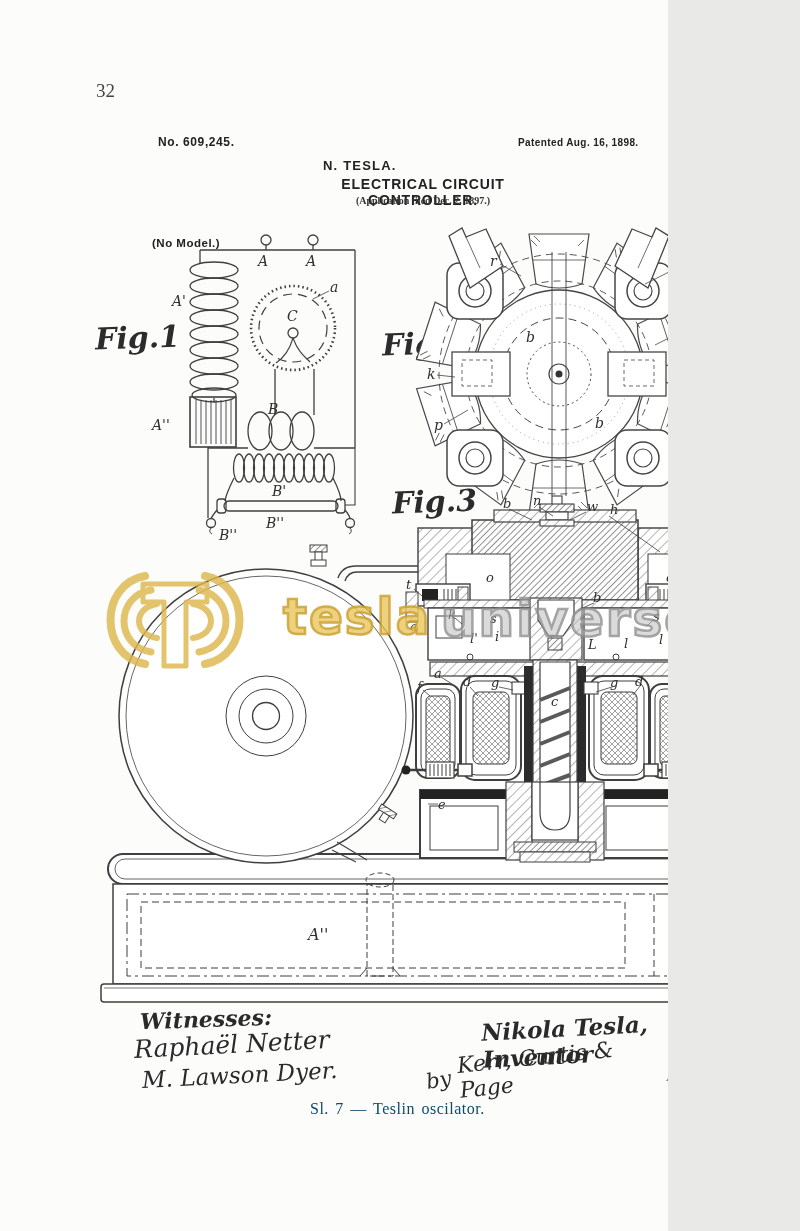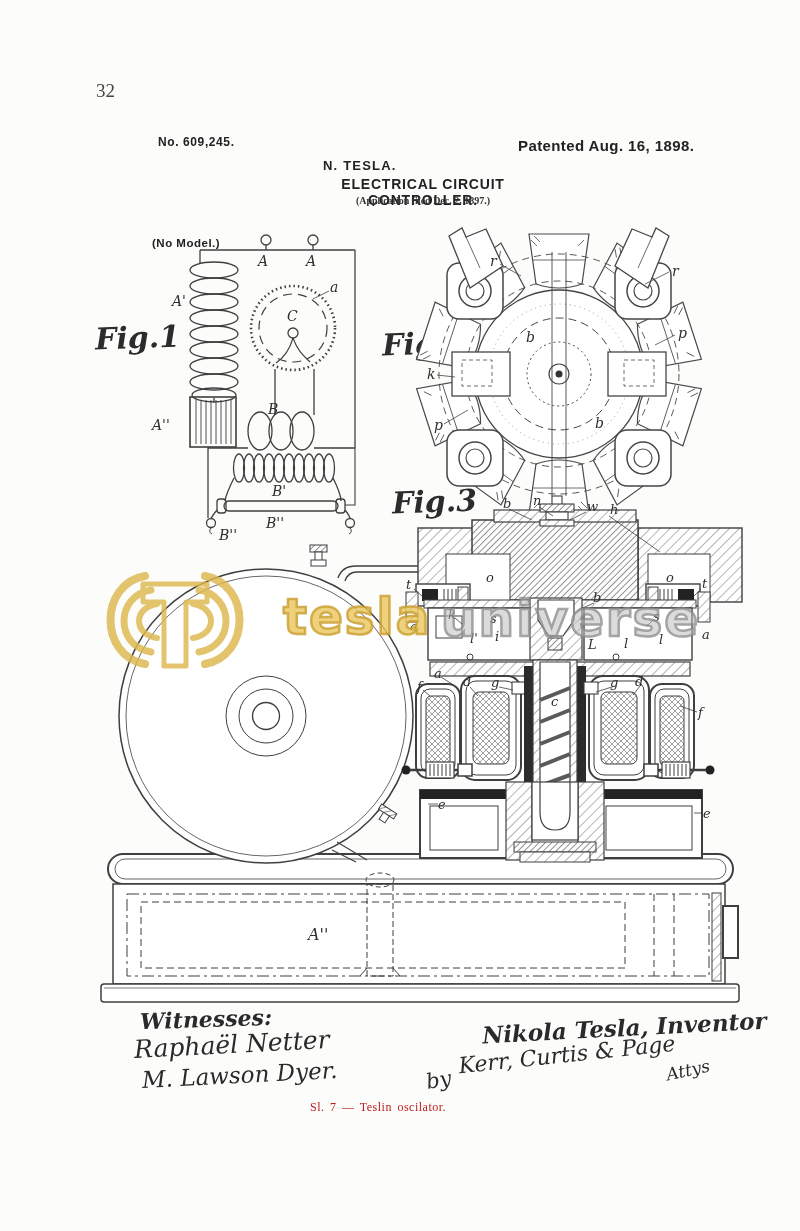--- a/index.html
+++ b/index.html
@@ -1,16 +1,16 @@
 <!DOCTYPE html>
 <html><head>
 <meta charset="utf-8">
 <style>
   html,body{margin:0;padding:0;background:#e9e9e7;}
-  #page{position:relative;width:800px;height:1231px;background:#fcfcfb;overflow:hidden;
+  #page{position:relative;width:668px;height:1231px;background:#fcfcfb;overflow:hidden;
         font-family:"Liberation Sans",sans-serif;color:#1e1e1e;}
   .abs{position:absolute;}
   .gothic{font-family:"Liberation Sans",sans-serif;font-weight:700;color:#222;}
   .sm-serif{font-family:"Liberation Serif",serif;}
   .figname{font-family:"DejaVu Serif",serif;font-style:italic;font-weight:700;
            font-size:30px;color:#2c2c2c;transform:rotate(-2deg);}
   .script{font-family:"DejaVu Serif",serif;font-style:italic;color:#2a2a2a;}
   #fig-svg{position:absolute;left:0;top:0;}
   #fig-svg text{stroke:none;fill:#2f2f2f;font-family:"DejaVu Serif",serif;
                 font-style:italic;font-size:14px;}
@@ -49,21 +49,21 @@
       <g id="wedge">
         <path d="M536,284 L529,234 L589,234 L582,284 Q559,292 536,284 Z" fill="#ffffff" stroke="#4a4a4a" stroke-width="1.2"></path>
         <path d="M533,260 L585,260" fill="none" stroke="#4a4a4a" stroke-width="0.8"></path>
         <path d="M531,240 L537,246 M534,236 L540,242 M578,246 L584,240" fill="none" stroke="#4a4a4a" stroke-width="0.8"></path>
       </g>
     </defs>
   </svg>
 
   <div class="abs sm-serif" style="left:96px;top:80px;font-size:19px;color:#454545;">32</div>
   <div class="abs gothic" style="left:158px;top:135px;font-size:12px;letter-spacing:.6px;">No. 609,245.</div>
-  <div class="abs gothic" style="left:518px;top:137px;font-size:15px;letter-spacing:.4px;">Patented Aug. 16, 1898.</div>
+  <div class="abs gothic" style="left:518px;top:137px;font-size:10px;letter-spacing:.4px;">Patented Aug. 16, 1898.</div>
   <div class="abs gothic" style="left:323px;width:200px;text-align:left;top:158px;font-size:13px;letter-spacing:1.2px;">N. TESLA.</div>
   <div class="abs gothic" style="left:293px;width:260px;text-align:center;top:176px;font-size:14px;letter-spacing:.8px;">ELECTRICAL CIRCUIT CONTROLLER.</div>
   <div class="abs sm-serif" style="left:293px;width:260px;text-align:center;top:195px;font-size:10px;font-weight:700;color:#333;">(Application filed Dec. 2, 1897.)</div>
   <div class="abs gothic" style="left:152px;top:208px;font-size:11.5px;letter-spacing:.5px;margin-top:29px;">(No Model.)</div>
 
   <div class="abs figname" style="left:95px;top:320px;">Fig.1</div>
   <div class="abs figname" style="left:382px;top:326px;">Fig.2</div>
   <div class="abs figname" style="left:392px;top:484px;">Fig.3</div>
 
   <svg id="fig-svg" width="800" height="1231" viewBox="0 0 800 1231">
@@ -360,14 +360,14 @@
   </div>
 
   <div class="abs script" style="left:140px;top:1006px;font-size:22px;font-weight:600;transform:rotate(-2deg);">Witnesses:</div>
   <div class="abs script" style="left:134px;top:1030px;font-size:25px;transform:rotate(-3deg);">Raphaël Netter</div>
   <div class="abs script" style="left:142px;top:1062px;font-size:23px;transform:rotate(-3deg);">M. Lawson Dyer.</div>
   <div class="abs script" style="left:482px;top:1014px;font-size:23px;font-weight:600;transform:rotate(-3deg);">Nikola Tesla, Inventor</div>
   <div class="abs script" style="left:426px;top:1068px;font-size:21px;transform:rotate(-10deg);">by</div>
   <div class="abs script" style="left:458px;top:1042px;font-size:22px;transform:rotate(-6deg);">Kerr, Curtis &amp; Page</div>
   <div class="abs script" style="left:666px;top:1060px;font-size:17px;transform:rotate(-12deg);">Attys</div>
 
-  <div class="abs sm-serif" style="left:310px;top:1100px;font-size:12px;letter-spacing:.5px;word-spacing:2px;color:#b91c1c;">Sl. 7 — Teslin oscilator.</div>
+  <div class="abs sm-serif" style="left:310px;top:1100px;font-size:16px;letter-spacing:.5px;word-spacing:2px;color:#0c4a6e;">Sl. 7 — Teslin oscilator.</div>
 </div>
 
 </body></html>

